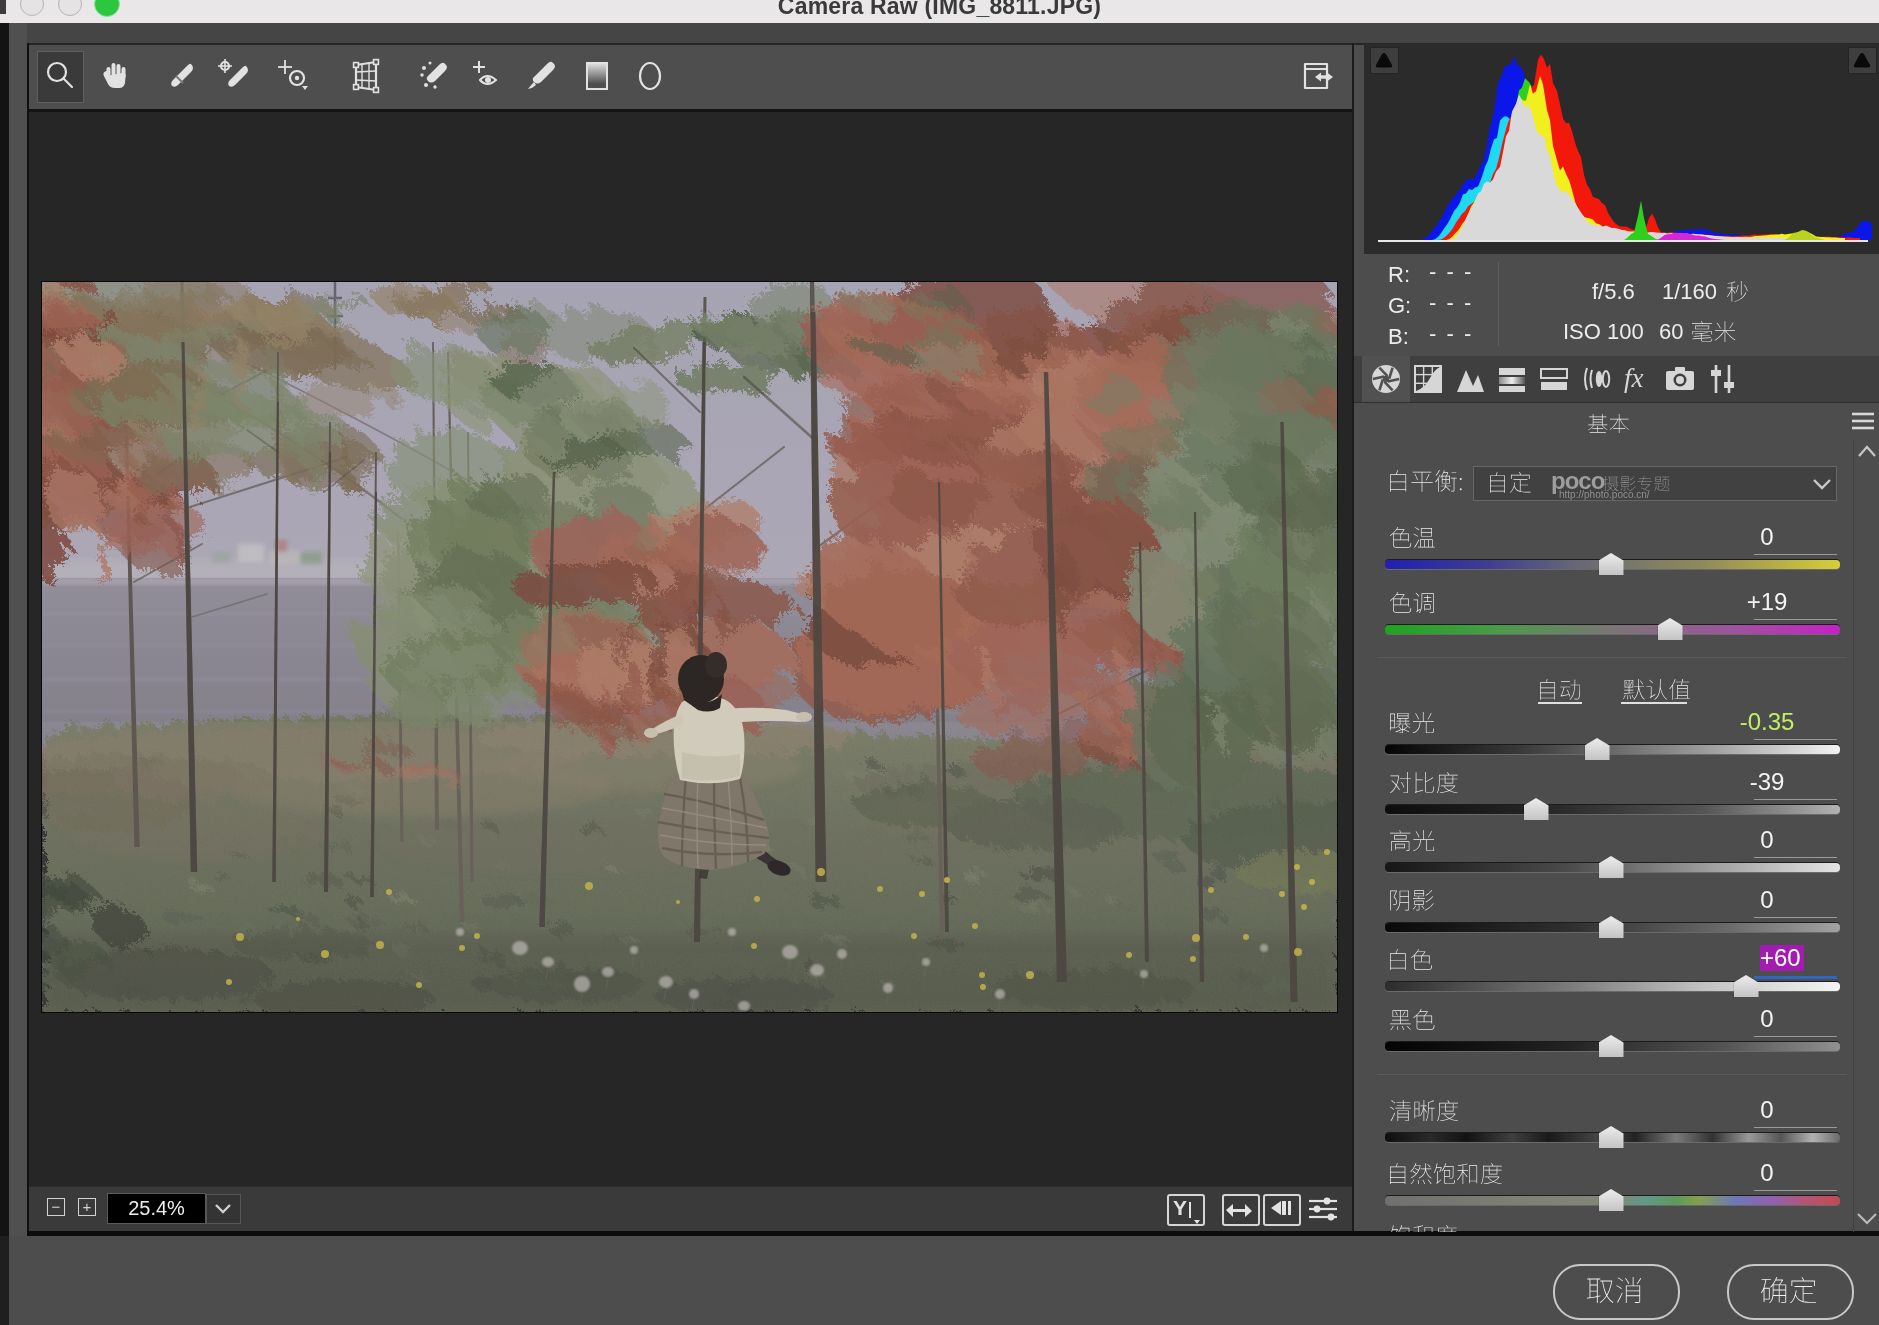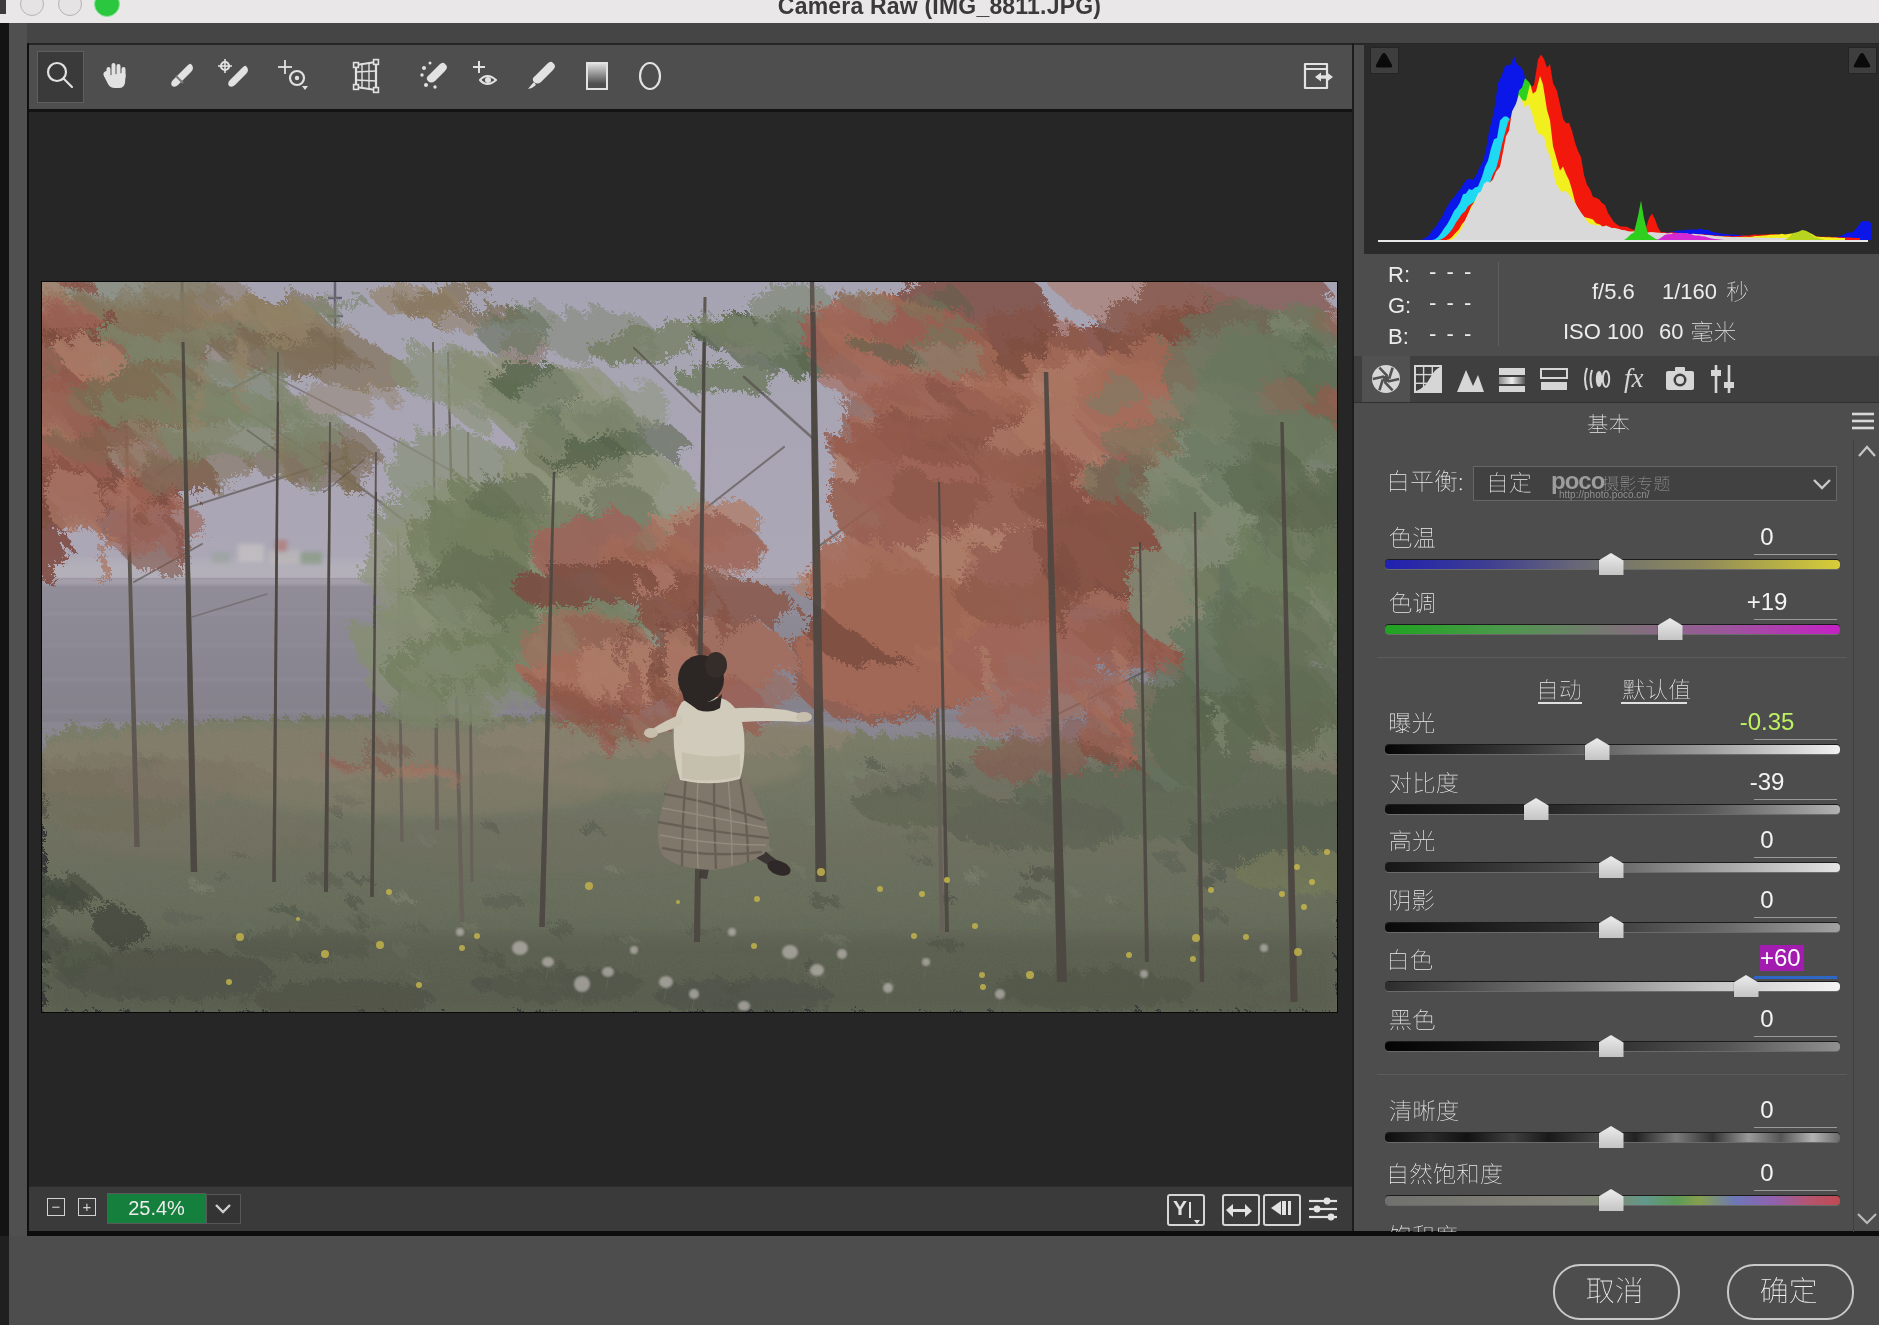--- a/index.html
+++ b/index.html
@@ -1004,21 +1004,21 @@
       <ellipse cx="1240" cy="612" rx="3" ry="3" fill="#c9b84e" opacity="0.90"></ellipse>
       <ellipse cx="1285" cy="570" rx="3" ry="3" fill="#c9b84e" opacity="0.90"></ellipse>
       <ellipse cx="1262" cy="625" rx="3" ry="3" fill="#c9b84e" opacity="0.90"></ellipse>
       <ellipse cx="880" cy="612" rx="3" ry="3" fill="#c9b84e" opacity="0.90"></ellipse>
       <ellipse cx="905" cy="598" rx="3" ry="3" fill="#c9b84e" opacity="0.90"></ellipse>
       <rect width="1295" height="730" fill="#9a96ae" opacity="0.07"></rect>
     </svg>
     <div style="position:absolute;left:29px;top:1186px;width:1323px;height:45px;background:#3a3a3a;border-top:1px solid #2c2c2c"></div>
     <div style="position:absolute;left:47px;top:1198px;width:16px;height:16px;border:1.6px solid #d2d2d2;color:#d2d2d2;font-size:15px;line-height:15px;text-align:center">−</div>
     <div style="position:absolute;left:78px;top:1198px;width:16px;height:16px;border:1.6px solid #d2d2d2;color:#d2d2d2;font-size:15px;line-height:15px;text-align:center">+</div>
-    <div style="position:absolute;left:107px;top:1193px;width:97px;height:29px;background:#15803d;border:1px solid #5a5a5a;color:#ececec;font-size:20px;text-align:center;line-height:29px">25.4%</div>
+    <div style="position:absolute;left:107px;top:1193px;width:97px;height:29px;background:#000000;border:1px solid #5a5a5a;color:#ececec;font-size:20px;text-align:center;line-height:29px">25.4%</div>
     <div style="position:absolute;left:206px;top:1194px;width:33px;height:28px;background:#343434;border:1px solid #575757"></div>
     <svg style="position:absolute;left:214px;top:1203px" width="18" height="11" viewBox="0 0 18 11">
       <polyline points="2,2 9,9 16,2" fill="none" stroke="#cfcfcf" stroke-width="2.4"></polyline>
     </svg>
     <div style="position:absolute;left:1167px;top:1194px;width:34px;height:28px;border:2px solid #d6d6d6;border-radius:3px"></div>
     <div style="position:absolute;left:1222px;top:1194px;width:34px;height:28px;border:2px solid #d6d6d6;border-radius:3px"></div>
     <div style="position:absolute;left:1263px;top:1194px;width:34px;height:28px;border:2px solid #d6d6d6;border-radius:3px"></div>
     <div style="position:absolute;left:1173px;top:1196px;color:#e2e2e2;font-size:21px;font-weight:bold">Y</div>
     <svg style="position:absolute;left:1167px;top:1194px" width="38" height="32" viewBox="0 0 38 32">
       <line x1="23" y1="8" x2="23" y2="24" stroke="#e2e2e2" stroke-width="2"></line>

